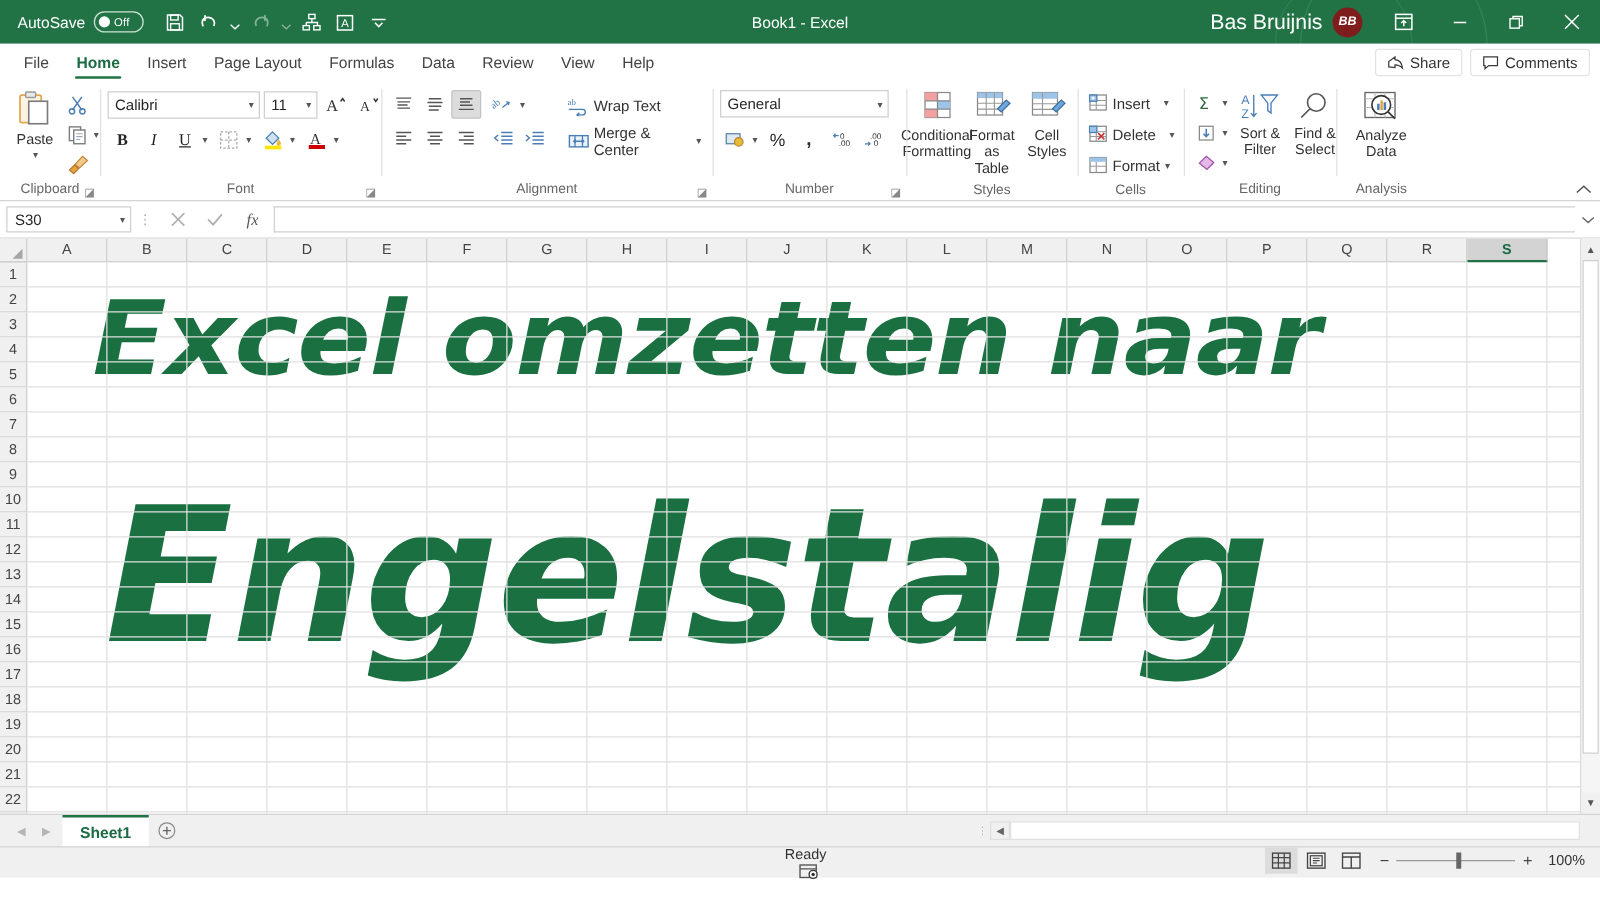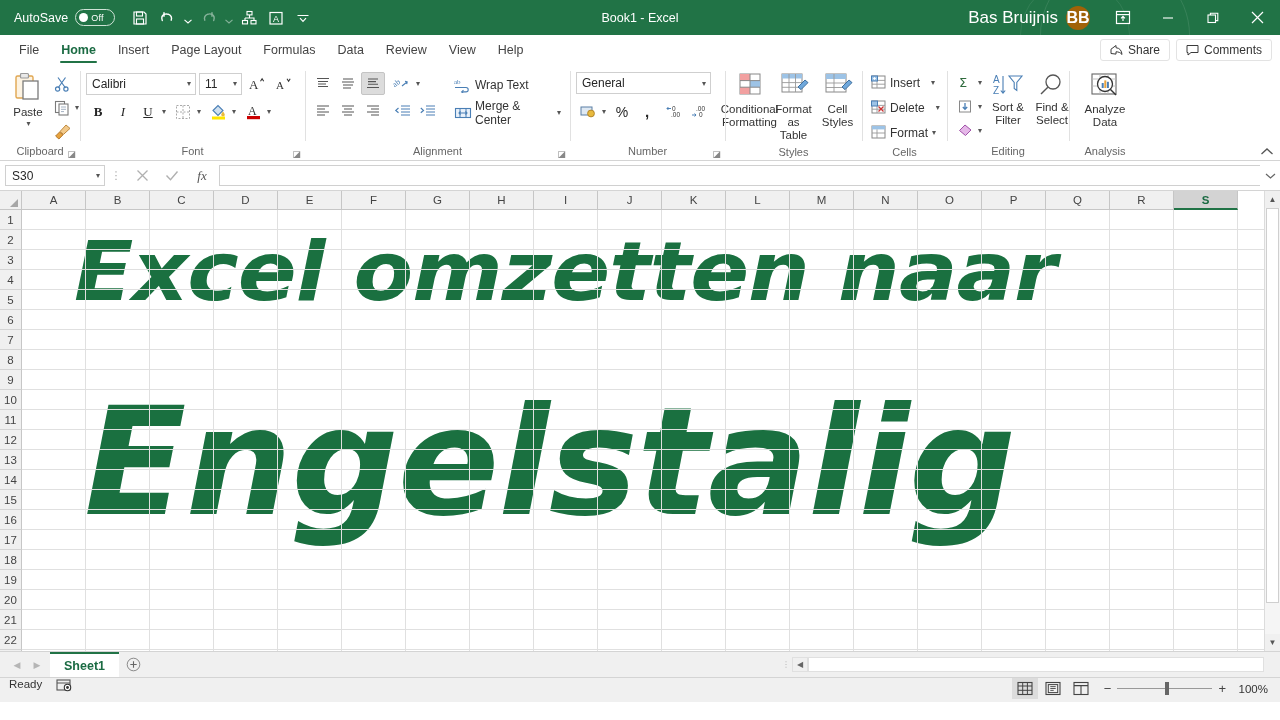--- a/index.html
+++ b/index.html
@@ -41,22 +41,22 @@
   }
   .searchbox {
     position:absolute; left:478px; width:344px; height:25px; top:5px;
     background:rgba(255,255,255,.17); border-radius:3px;
     display:flex; align-items:center; gap:9px; padding-left:10px;
   }
   .searchbox .ph { font-size:12.5px; color:#e4efe8; }
   .tb-right { position:absolute; right:0; top:0; height:35px; display:flex; align-items:center; }
   .user { display:flex; align-items:center; gap:8px; margin-right:10px; }
   .user-name { font-size:17px; }
-  .avatar { width:24px; height:24px; border-radius:50%; background:#a16207; color:#fff;
-            font-size:16px; display:flex; align-items:center; justify-content:center; font-weight:bold;}
+  .avatar { width:24px; height:24px; border-radius:50%; background:#7f1d1d; color:#fff;
+            font-size:10px; display:flex; align-items:center; justify-content:center; font-weight:bold;font-style:italic;}
   .wbtn { width:45px; height:35px; display:flex; align-items:center; justify-content:center; }
 
   
   .tabs { height:30px; background:#fff; display:flex; align-items:center; position:relative; }
   .tab { height:30px; padding:0 11px; display:flex; align-items:center; font-size:12.5px;
          color:#444; position:relative; cursor:default; }
   .tab:first-child { margin-left:8px; }
   .tab.active { color:#1b6b43; font-weight:bold; }
   .tab.active::after { content:""; position:absolute; left:10px; right:10px; bottom:2px;
                        height:2.5px; background:#217346; border-radius:1px; }
@@ -151,22 +151,22 @@
               margin-left:4px; }
   .addsheet { width:28px; height:26px; display:flex; align-items:center; justify-content:center;
               color:#666; font-size:13px; }
   .hscrollwrap { position:absolute; right:16px; left:780px; height:15px; display:flex; align-items:center;}
   .hgrip { width:12px; color:#b0b0b0; font-size:8px; text-align:center; line-height:4px;}
   .hsb-arrow { width:16px; height:15px; background:#f0f0f0; display:flex; align-items:center;
                justify-content:center; color:#666; font-size:8px; border:1px solid #e0e0e0;}
   .htrack { flex:1; height:15px; background:#fff; border:1px solid #e0e0e0; }
 
   
-  .statusbar { height:25px; background:#f0f0f0; display:flex; 
-               border-top:1px solid #d4d4d4; font-size:11.5px; color:#333; position:relative; }
+  .statusbar { height:25px; background:#f0f0f0; display:flex; align-items:center;
+               border-top:1px solid #d4d4d4; font-size:11.5px; color:#333; position:relative;flex-direction:column; }
   .st-ready { margin-left:9px; }
   .st-rec { margin-left:14px; }
   .sb-right { position:absolute; right:8px; display:flex; align-items:center; gap:2px; }
   .viewbtn { width:26px; height:21px; display:flex; align-items:center; justify-content:center; }
   .viewbtn.active { background:#dcdcdc; }
   .zoomslider { display:flex; align-items:center; gap:6px; margin:0 4px 0 8px; }
   .zs-line { width:95px; height:1px; background:#999; position:relative; }
   .zs-knob { position:absolute; left:48px; top:-6px; width:4px; height:13px; background:#666; }
   .zoompct { width:36px; text-align:right; margin-right:4px; }
   svg { display:block; }
@@ -346,21 +346,21 @@
           </div>
         </div>
       </div>
       <div class="rg-label">Clipboard</div>
       <div class="rg-launch">◪</div>
     </div>
 
     <div class="rgroup" style="width:225px;">
       <div class="rg-body" style="flex-direction:column; width:100%; padding-top:4px;">
         <div class="row" style="gap:3px;">
-          <div class="combo" style="width:110px;">
+          <div class="combo" style="width:122px;">
             <span>Calibri</span>
             <span class="caret">▾</span>
           </div>
           <div class="combo" style="width:43px;">
             <span>11</span>
             <span class="caret">▾</span>
           </div>
           <div class="iconbtn">
             <svg width="18" height="17" viewBox="0 0 18 17">
                 <text x="1" y="14" font-size="13" font-family="Liberation Serif, serif" fill="#333">A</text>

